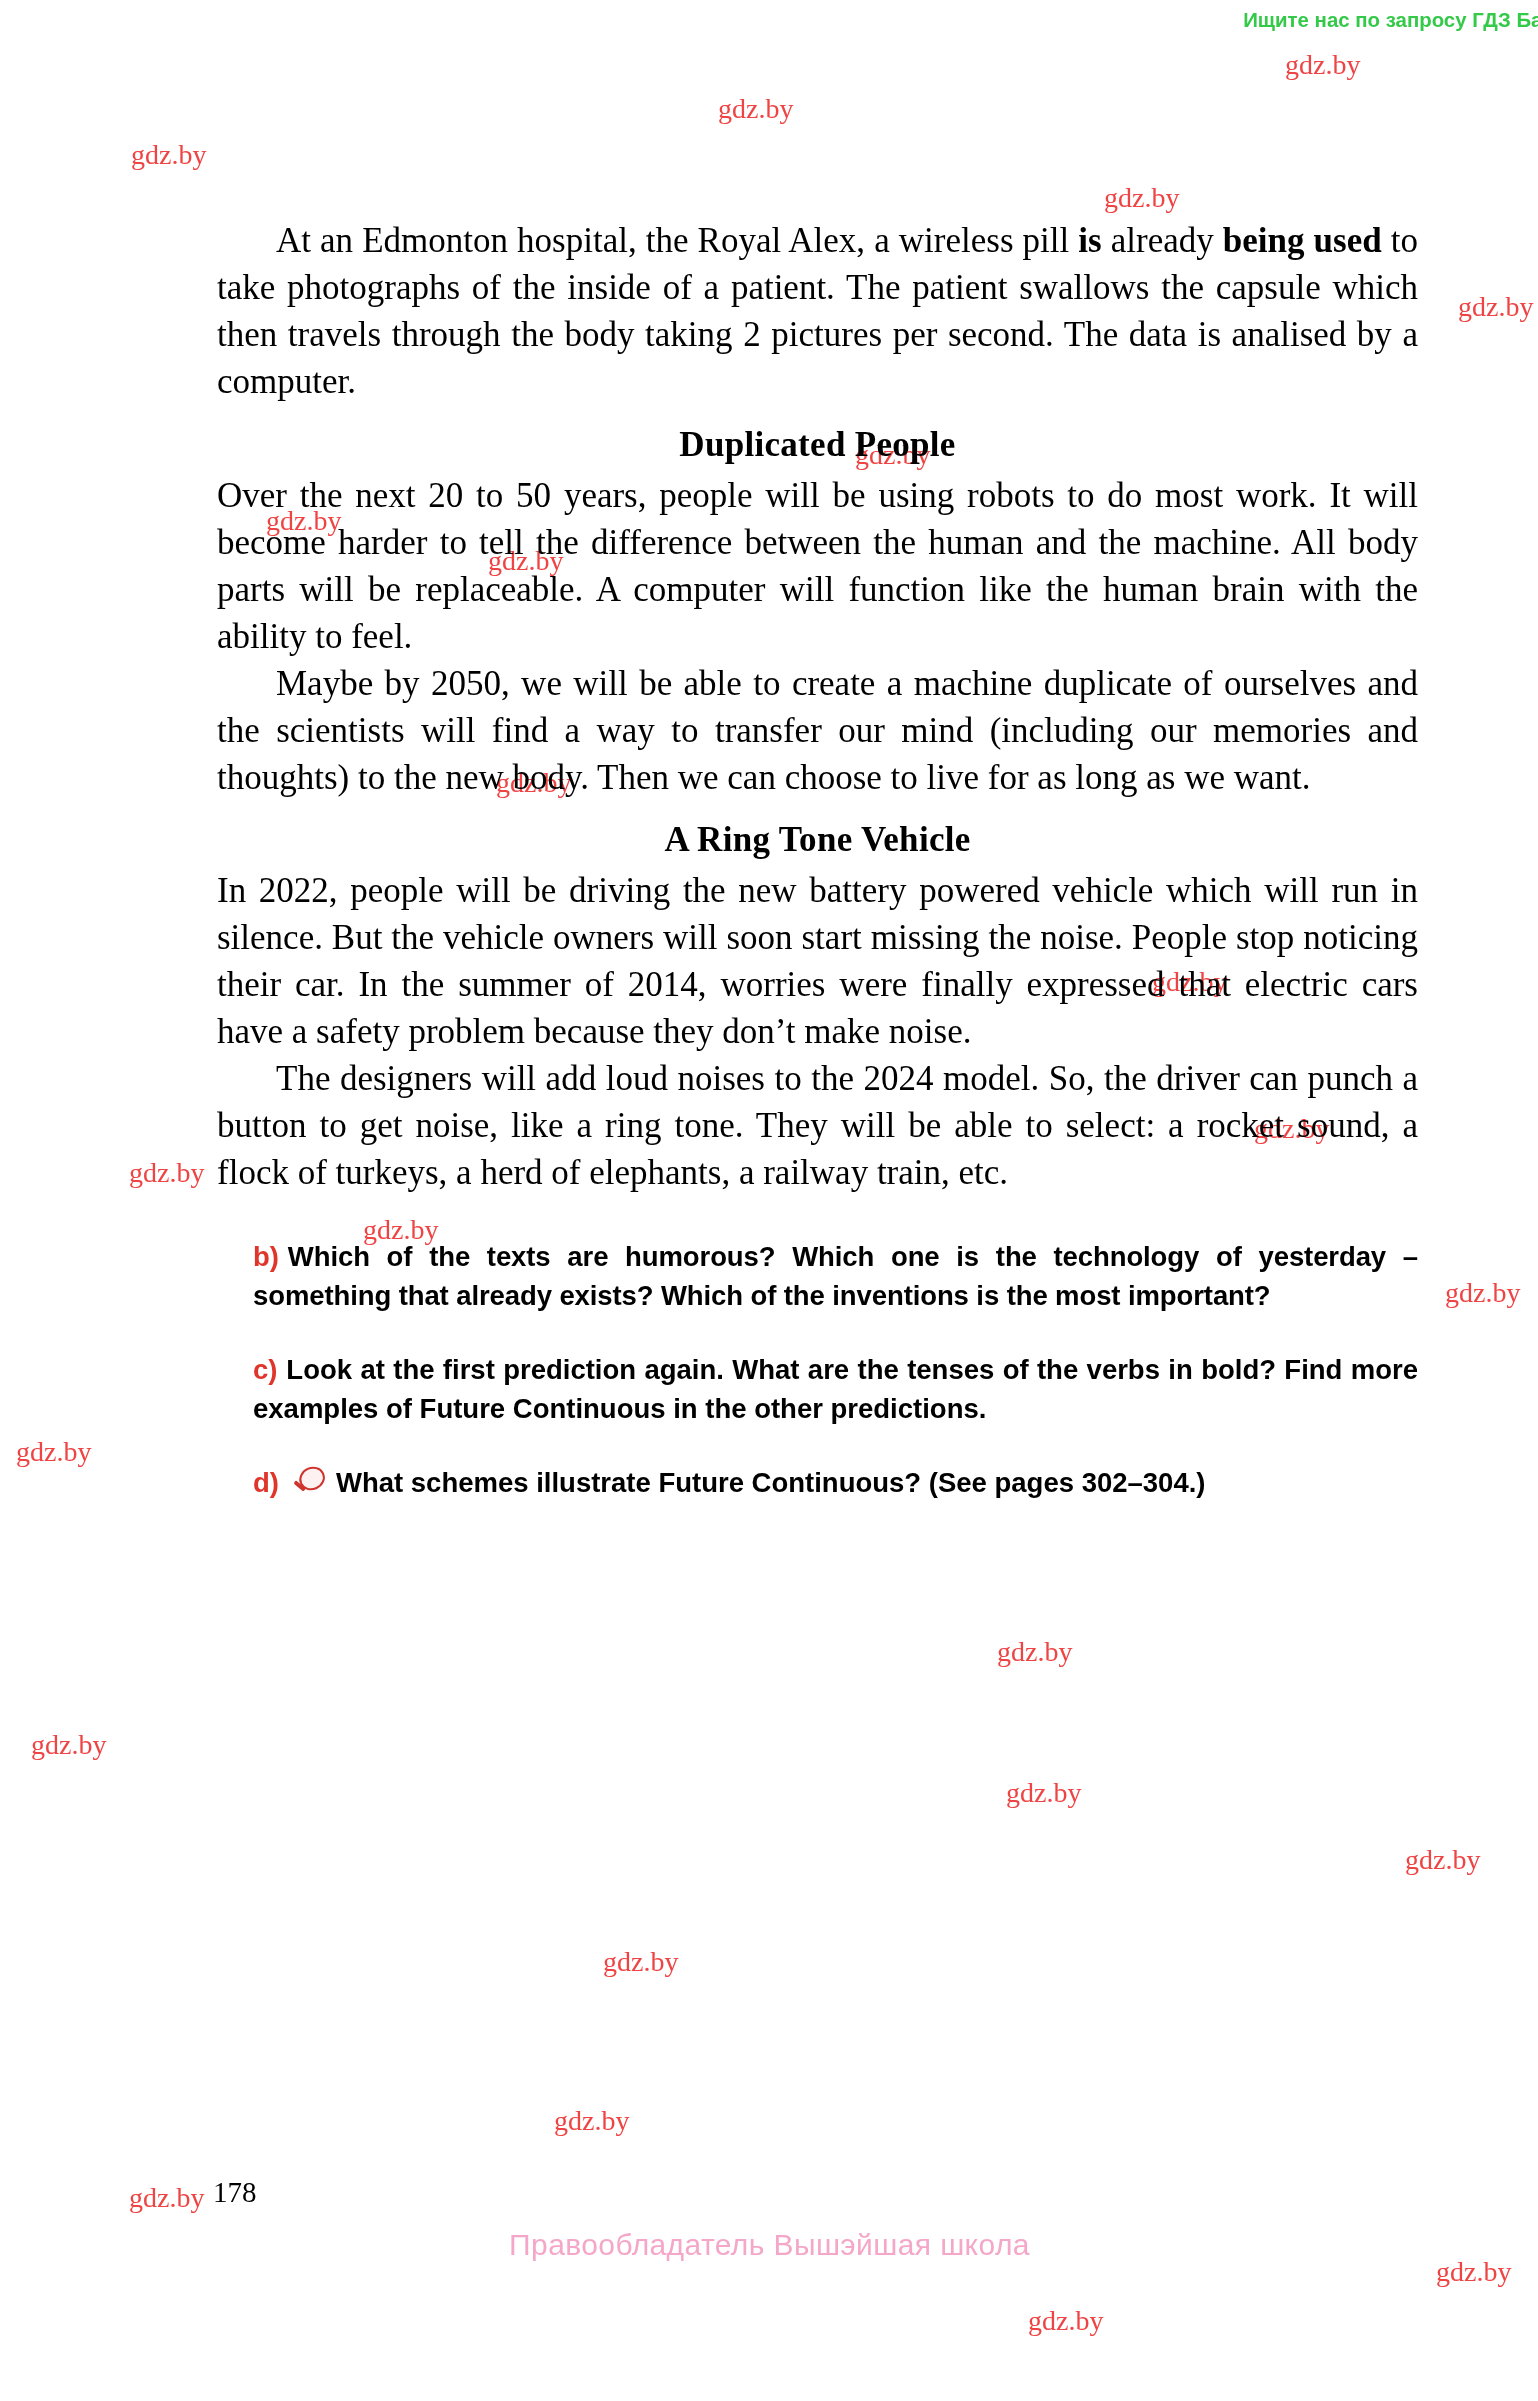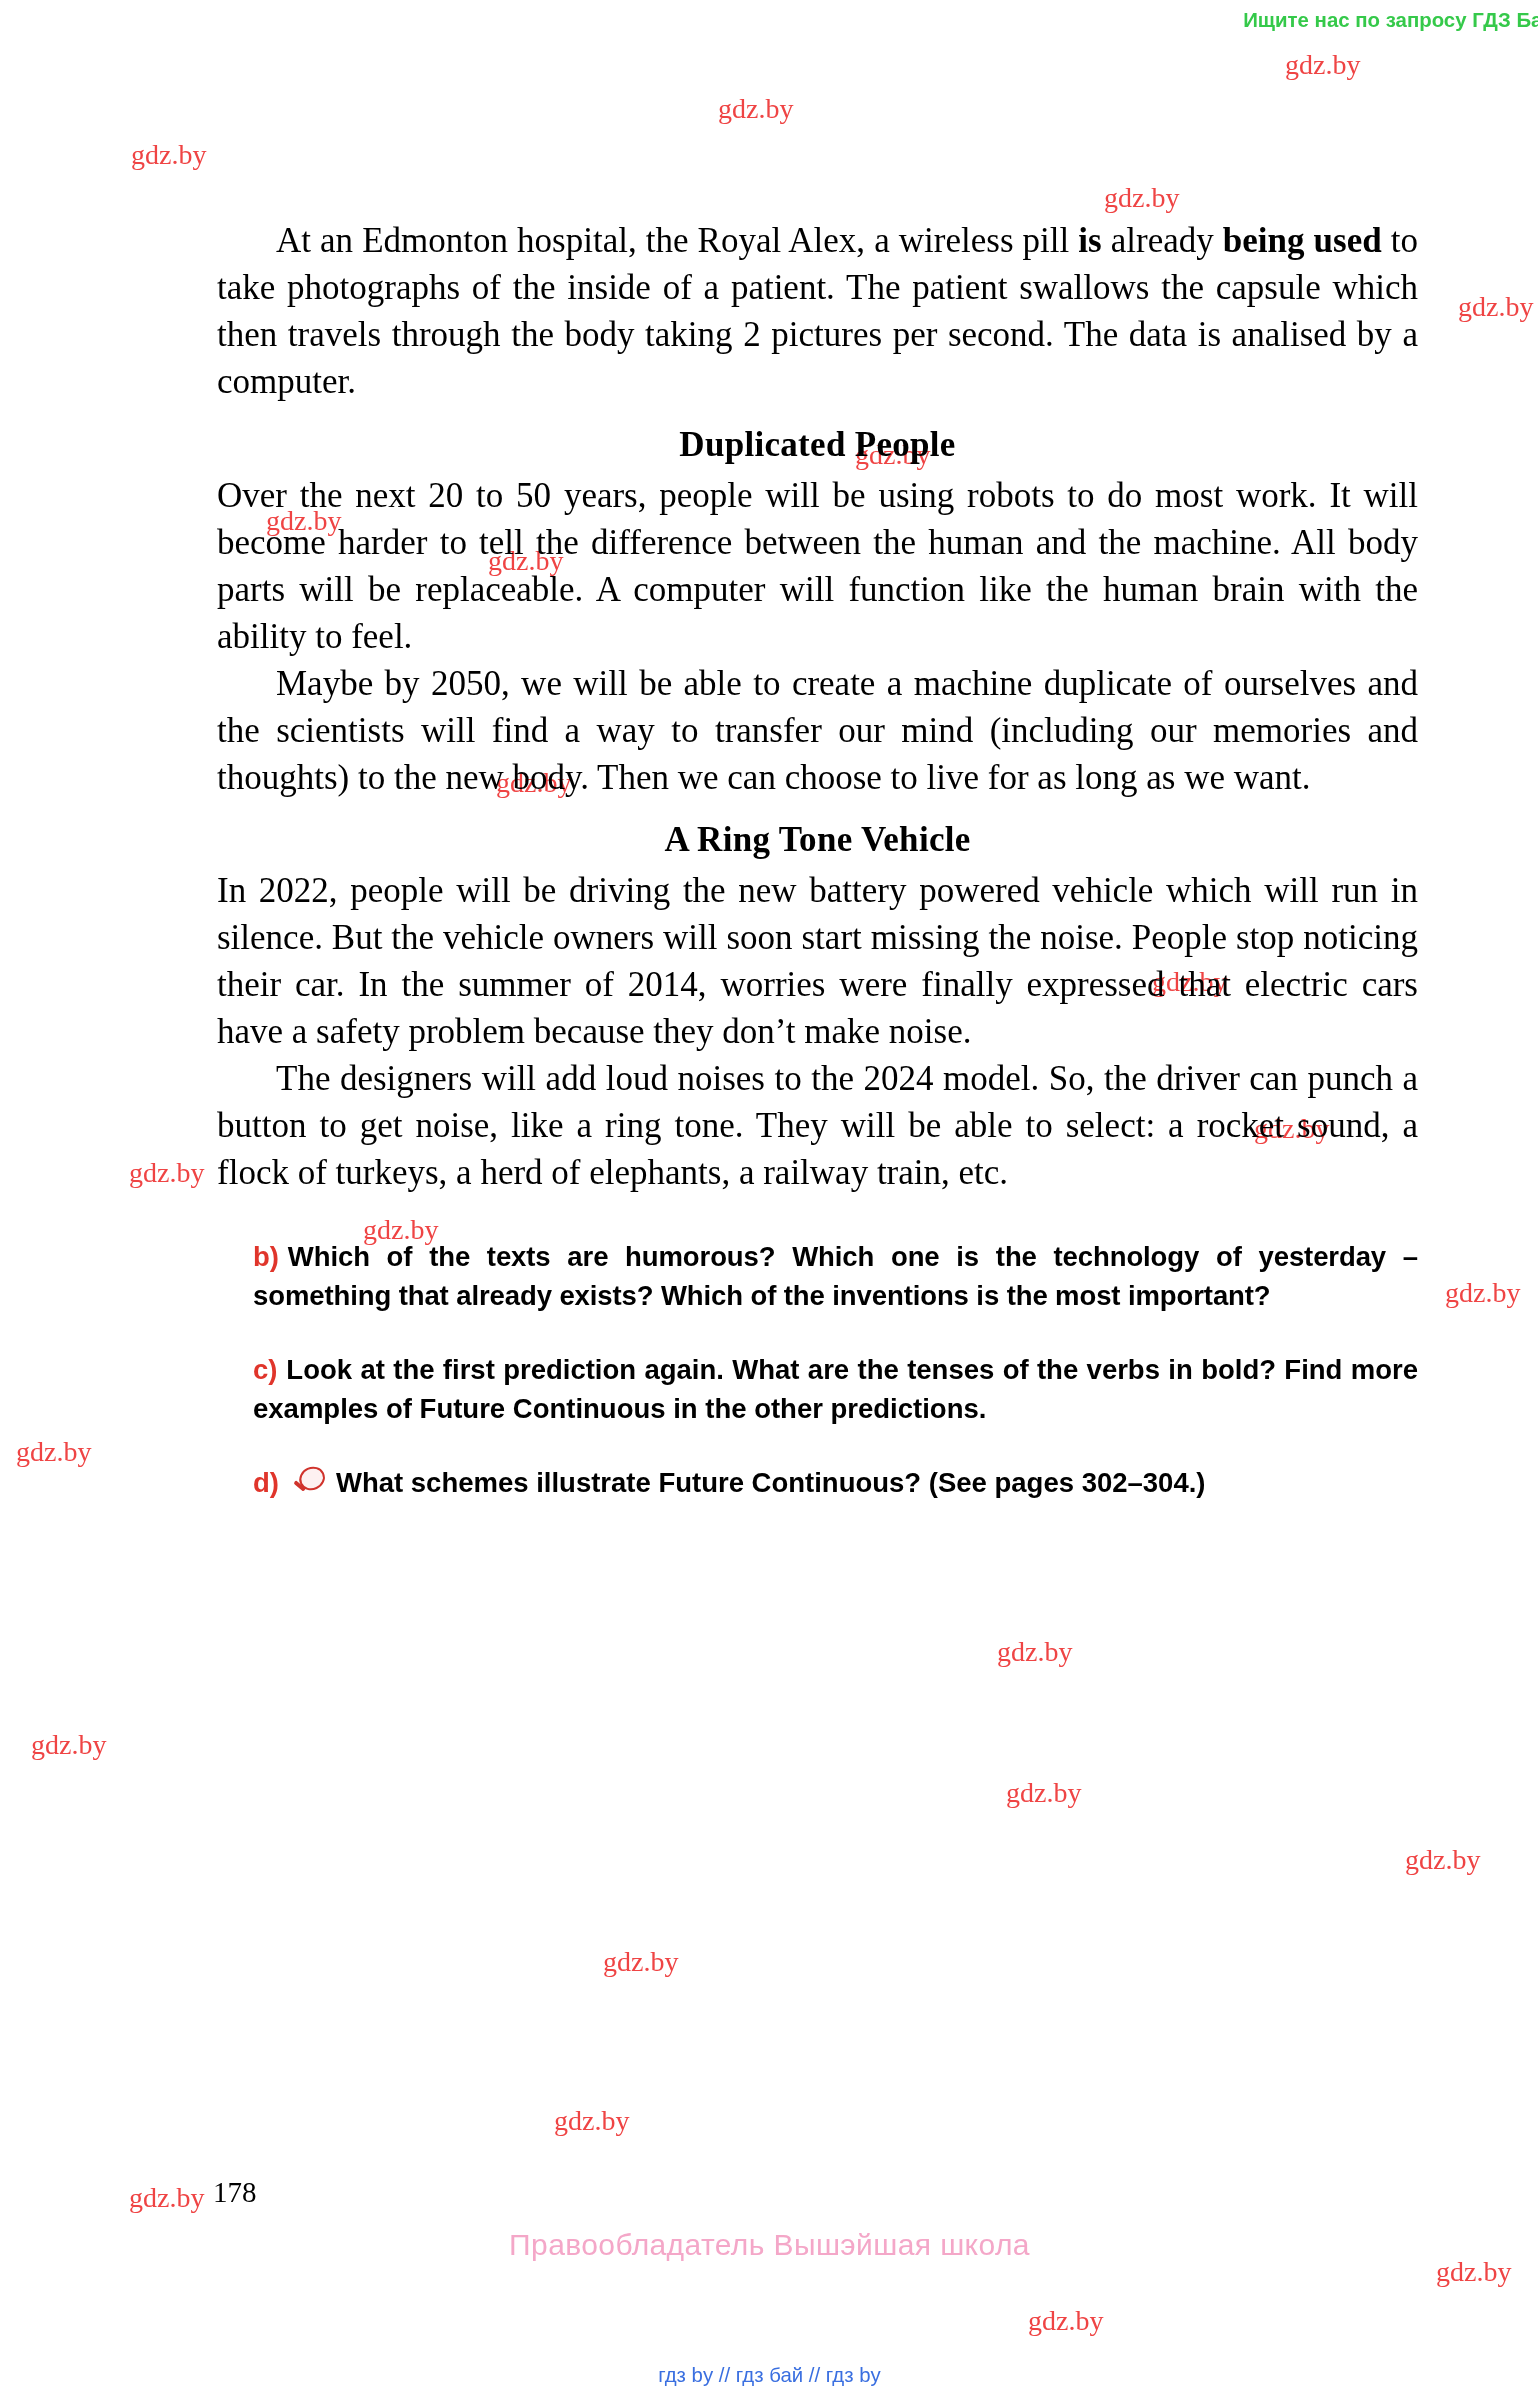--- a/index.html
+++ b/index.html
@@ -208,16 +208,15 @@
         <span class="marker">d)</span><span class="magnifier"><span class="lens"></span><span class="handle"></span></span><span class="body">What schemes illustrate Future Continuous? (See pages 302–304.)</span>
       </div>
 
     </div>
   </div>
 
   <div class="page-number">178</div>
 
   <div class="publisher">Правообладатель Вышэйшая школа</div>
 
-  <div class="wm-bottom">гдз by  //  гдз бай  //  гдз by</div>
 
 </div>
 
 
 </body></html>

